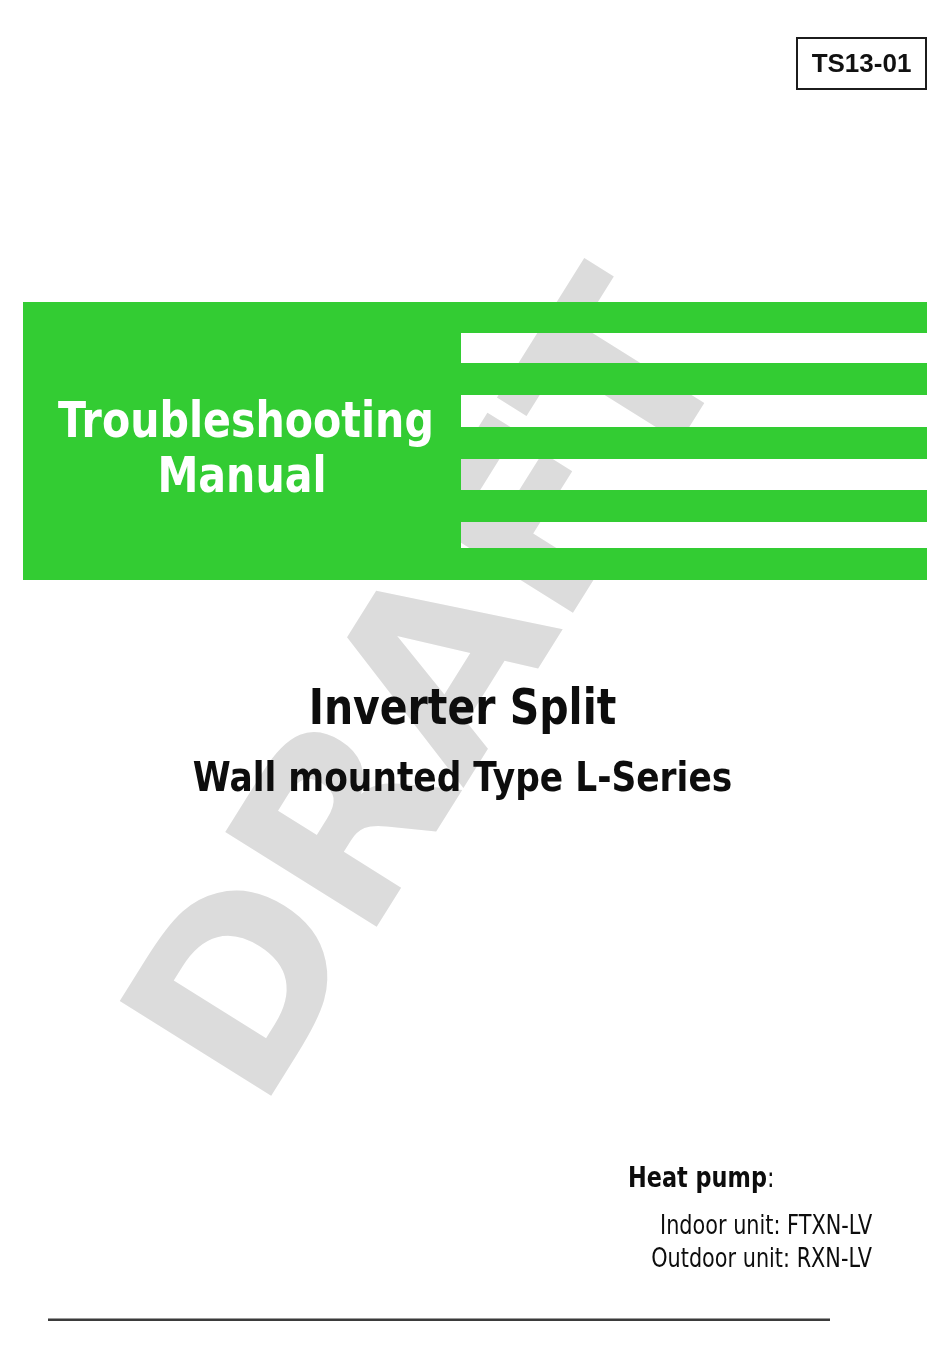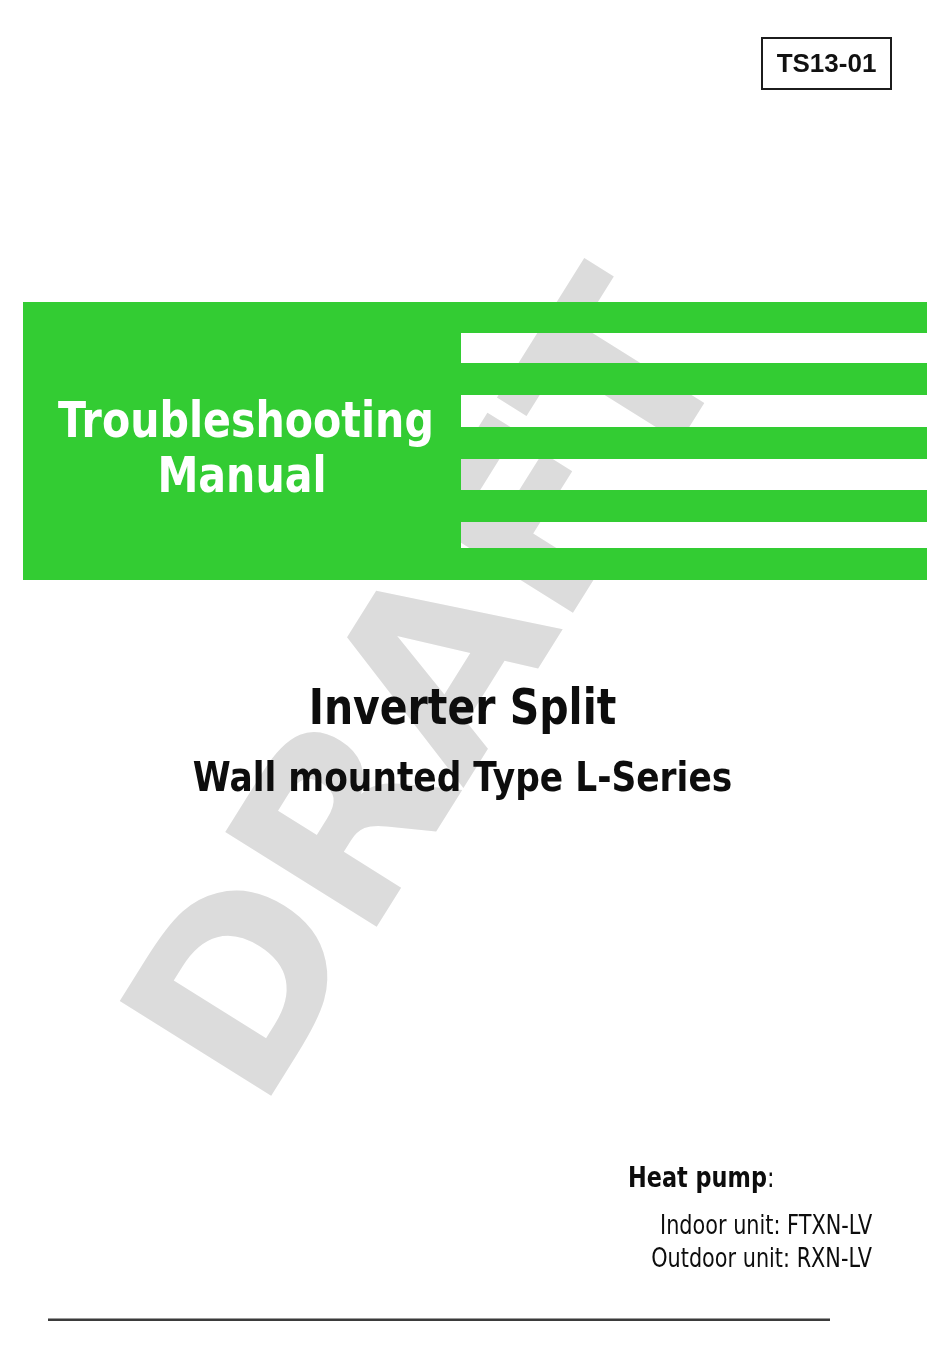--- a/index.html
+++ b/index.html
@@ -61,21 +61,21 @@
     line-height: 55px;
     transform: scaleX(0.84);
     transform-origin: 50% 0;
     z-index: 2;
     white-space: nowrap;
   }
 
   
   .doc-code {
     position: absolute;
-    left: 761px; top: 37px;
+    left: 796px; top: 37px;
     width: 131px; height: 53px;
     border: 2px solid #1c1c1c;
     box-sizing: border-box;
     display: flex;
     align-items: center;
     justify-content: center;
     font-family: "Liberation Sans", sans-serif;
     font-weight: bold;
     font-size: 26px;
     color: #111111;

